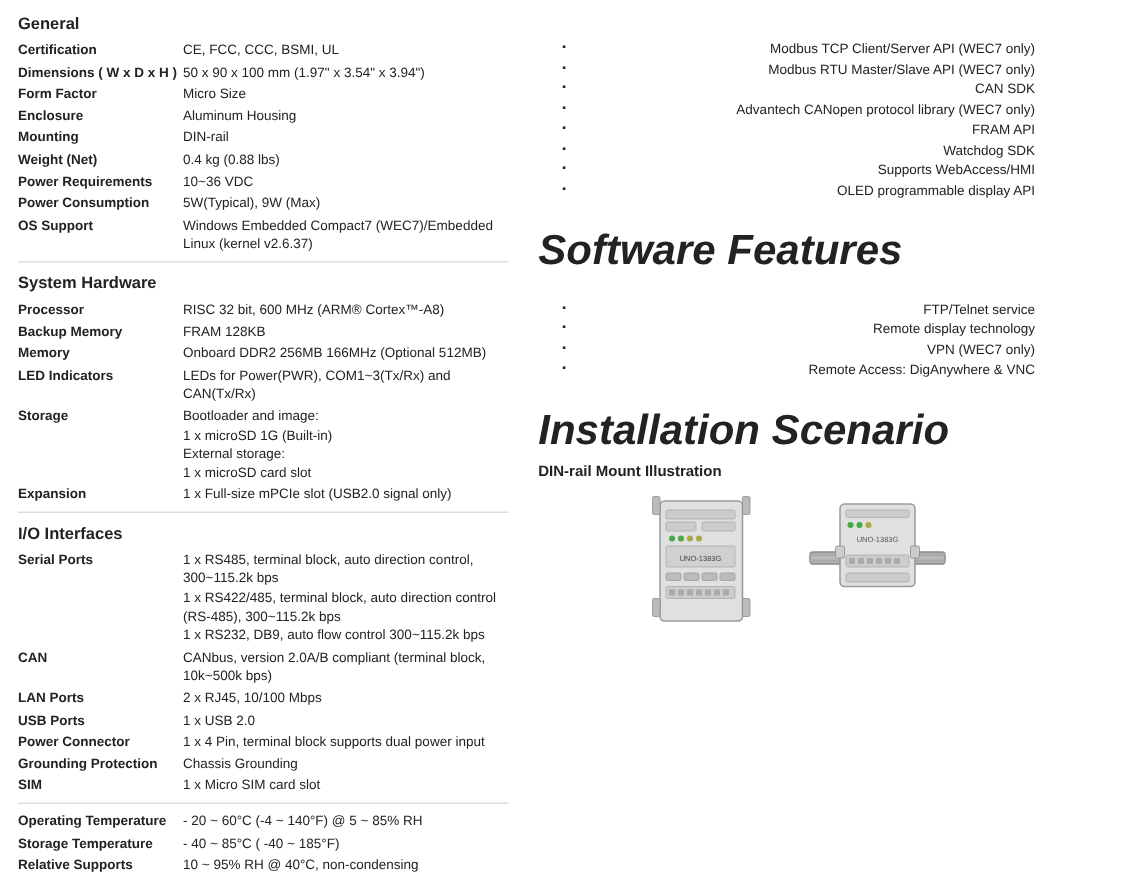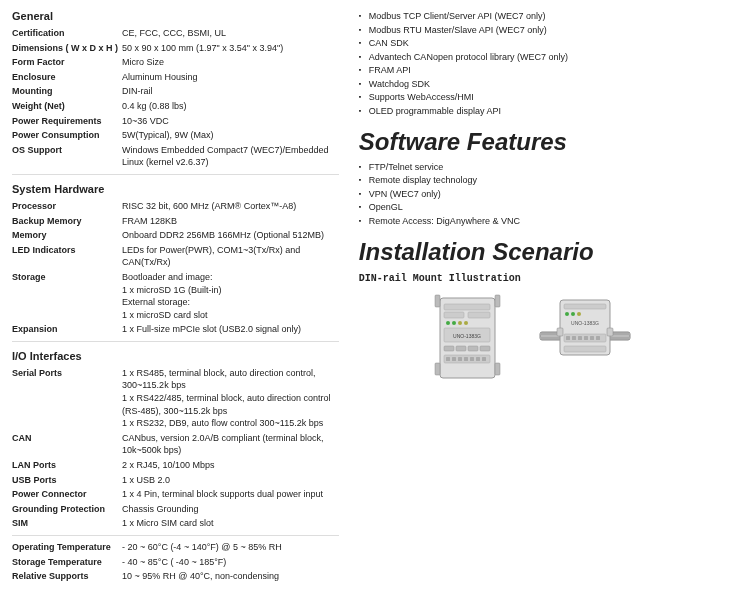--- a/index.html
+++ b/index.html
@@ -55,51 +55,51 @@
       min-width: 110px;
       padding-right: 4px;
       white-space: nowrap;
     }
     .spec-table td.value {
       color: #222;
     }
     .bullet-list {
       list-style: none;
       padding: 0;
-      margin: 0;
+      margin: 16px;
+      text-align: right;
     }
     .bullet-list li {
       padding-left: 10px;
       position: relative;
       line-height: 1.5;
     }
     .bullet-list li::before {
       content: '▪';
       position: absolute;
       left: 0;
       top: 0;
       font-size: 7px;
       line-height: 1.8;
     }
     .big-section-title {
-      font-size: 24px;
+      font-size: 28px;
       font-weight: bold;
       color: #222;
       font-style: italic;
       margin-top: 10px;
       margin-bottom: 4px;
       line-height: 1.2;
     }
     .sub-section-title {
       font-size: 10px;
       font-weight: bold;
       color: #222;
       margin-top: 6px;
       margin-bottom: 3px;
-      font-family: Liberation Mono, monospace;
     }
     .divider {
       border-top: 1px solid #ddd;
       margin: 4px 0;
     }
     .illustration-area {
       display: flex;
       align-items: center;
       justify-content: center;
       margin-top: 6px;
@@ -260,21 +260,20 @@
           <li>Watchdog SDK</li>
           <li>Supports WebAccess/HMI</li>
           <li>OLED programmable display API</li>
         </ul>
 
       <div class="big-section-title">Software Features</div>
       <ul class="bullet-list" id="software-features-list">
           <li>FTP/Telnet service</li>
           <li>Remote display technology</li>
           <li>VPN (WEC7 only)</li>
-          <li>OpenGL</li>
           <li>Remote Access: DigAnywhere &amp; VNC</li>
         </ul>
 
       <div class="big-section-title">Installation Scenario</div>
       <div class="sub-section-title">DIN-rail Mount Illustration</div>
 
       <div class="illustration-area">
 
         <div style="display:flex;flex-direction:column;align-items:center;">
           <svg width="85" height="100" viewBox="0 0 85 100">

